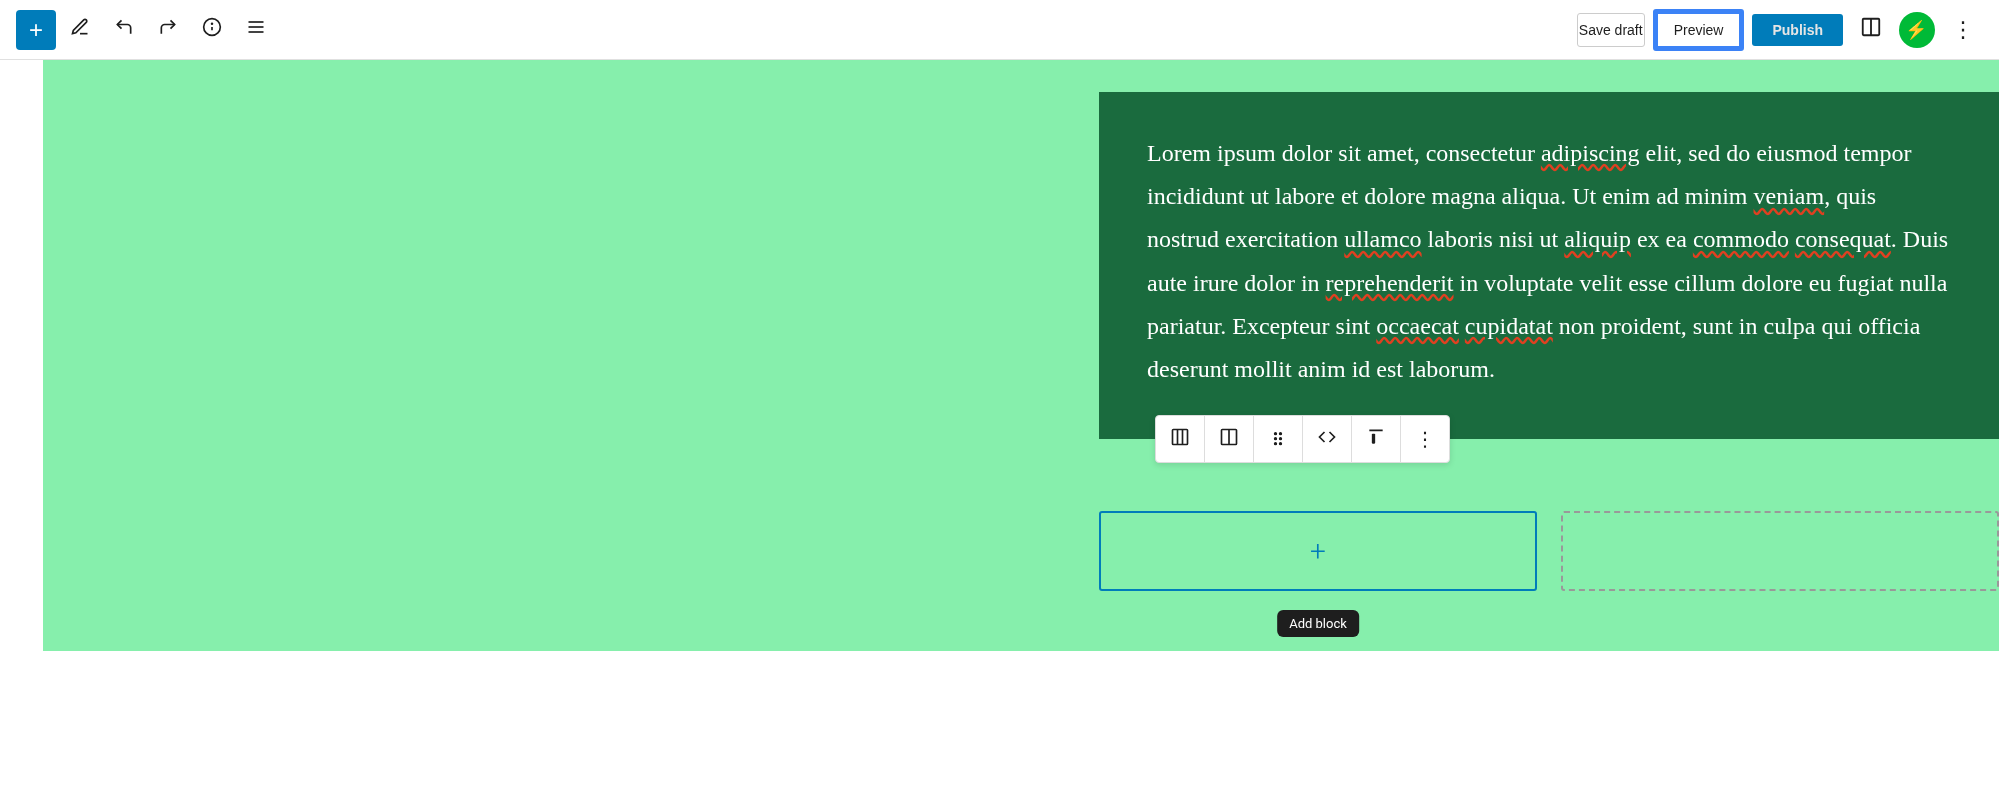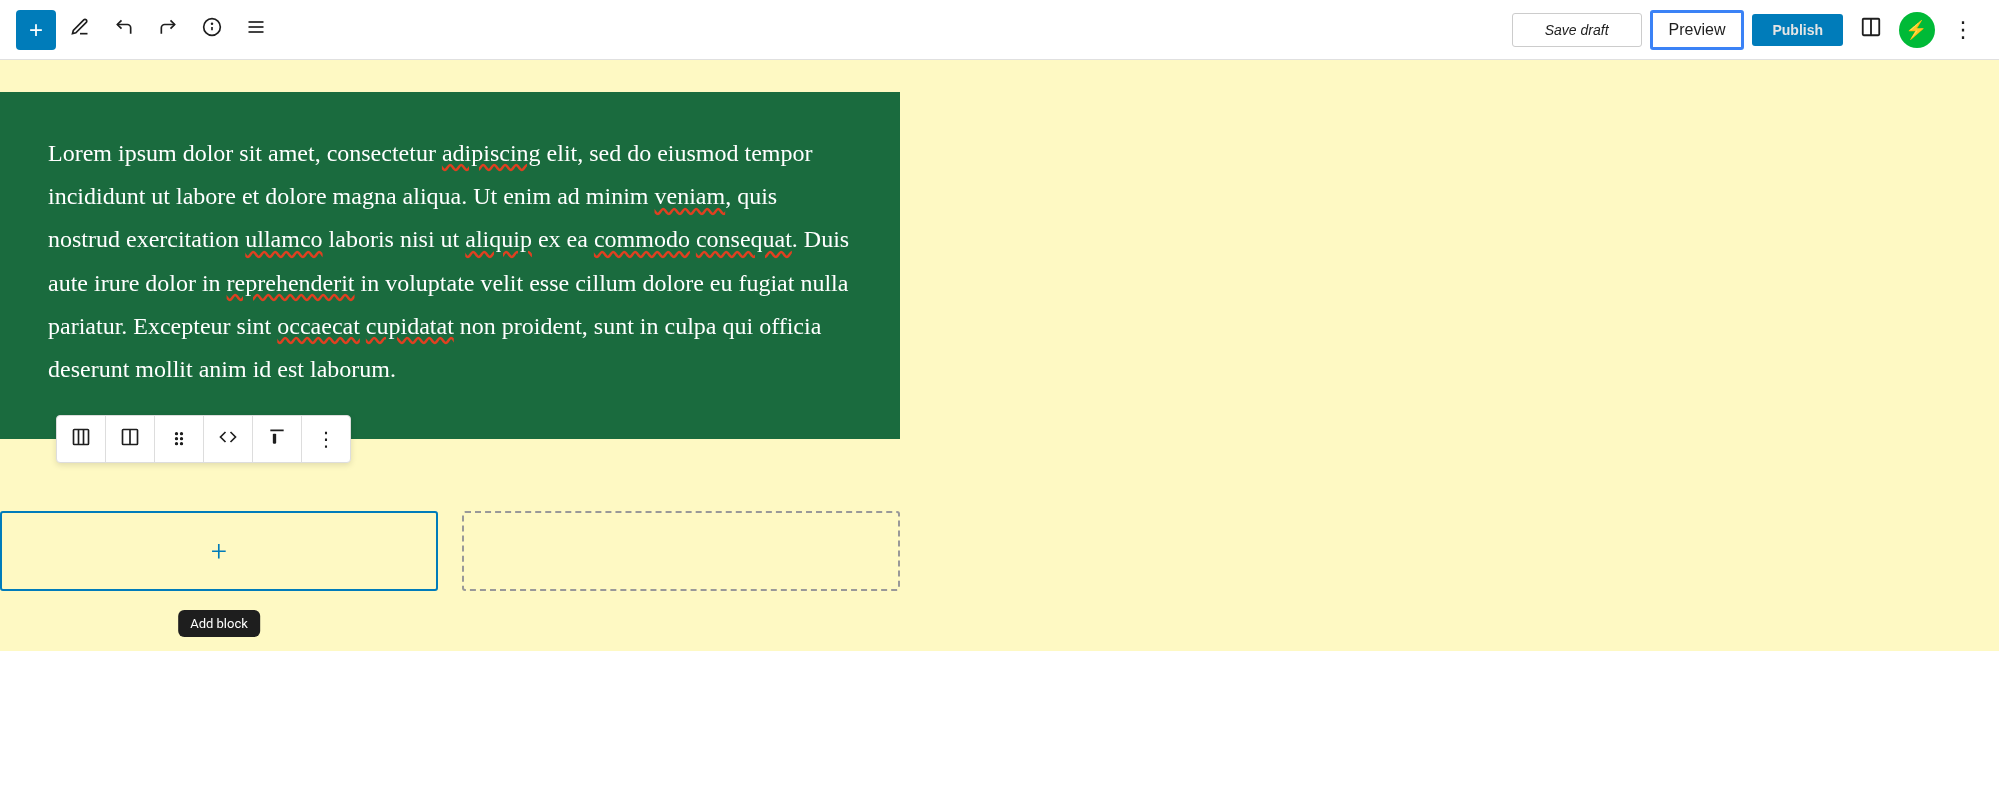--- a/index.html
+++ b/index.html
@@ -62,32 +62,31 @@
       cursor: pointer;
       border-radius: 4px;
       color: #1e1e1e;
       font-size: 20px;
     }
 
     .btn-save-draft {
       background: #fff;
       border: 1px solid #ccc;
       border-radius: 3px;
-      padding: 8px 32px;
+      padding: 8px 1px;
       font-size: 14px;
       cursor: pointer;
       color: #1e1e1e;
-      font-style: italic;
     }
     .btn-preview {
       background: #fff;
-      border: 3px solid #3b82f6;
+      border: 5px solid #3b82f6;
       border-radius: 3px;
       padding: 8px 16px;
-      font-size: 16px;
+      font-size: 14px;
       cursor: pointer;
       color: #1e1e1e;
     }
     .btn-publish {
       background: #007cba;
       border: none;
       border-radius: 3px;
       padding: 8px 20px;
       font-size: 14px;
       font-weight: 600;
@@ -131,23 +130,24 @@
       justify-content: center;
       cursor: pointer;
       font-size: 20px;
       color: #1e1e1e;
     }
 
     
     .main-content {
       margin-top: 60px;
       display: flex;
-      justify-content: flex-start;
+      justify-content: flex-end;
       padding: 32px 0 60px;
-      background: #fef9c3;
+      background: #86efac;
+      margin-left: 43px;
     }
     .editor-area {
       width: 900px;
       position: relative;
     }
 
     
     .green-block {
       background: #1a6b3e;
       color: #fff;

